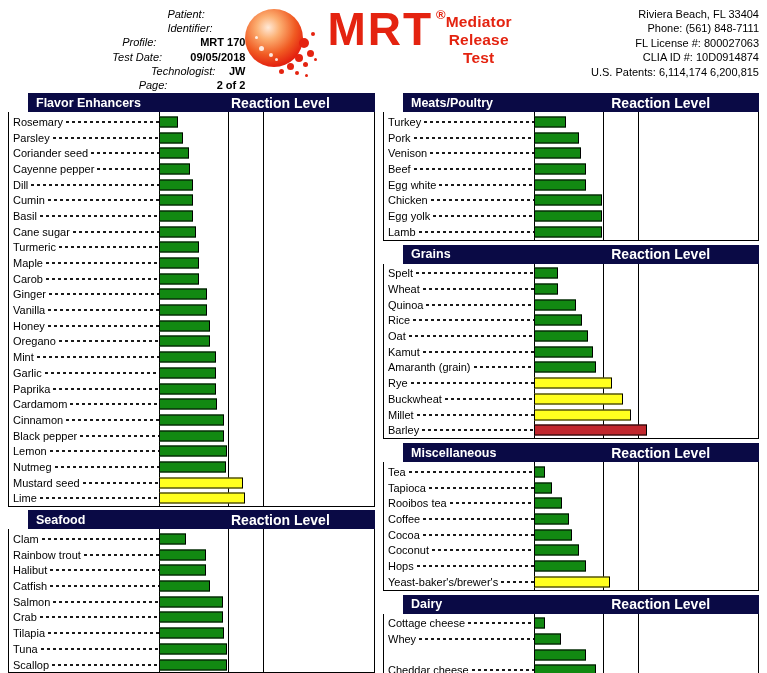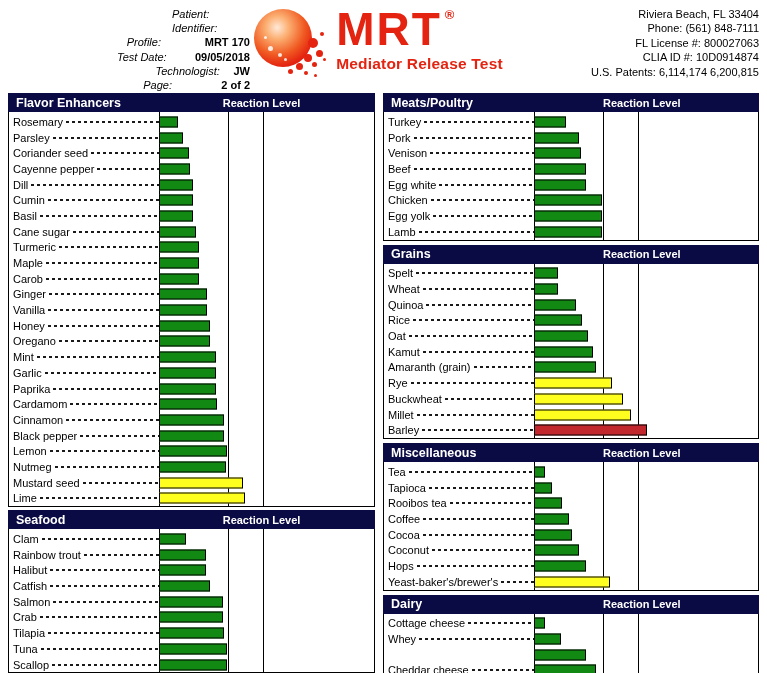--- a/index.html
+++ b/index.html
@@ -12,36 +12,36 @@
   .patient-block{width:240px;font-size:11px;line-height:14.2px;padding-top:1px;}
   .patient-row{display:flex;justify-content:flex-end;}
   .patient-label{width:78px;font-style:italic;}
   .patient-value{font-weight:bold;}
   .logo-block{flex:1;display:flex;justify-content:center;align-items:flex-start;padding-top:2px;}
   .logo-ball{position:relative;width:74px;height:72px;margin-right:8px;flex-shrink:0;}
   .ball{position:absolute;left:0;top:1px;width:58px;height:58px;border-radius:50%;
     background:radial-gradient(circle at 40% 32%,#ffe9d8 0%,#fcaf72 22%,#f05a22 52%,#e42310 74%,#c01104 100%);}
   .dot{position:absolute;border-radius:50%;background:#e42310;}
   .wdot{position:absolute;border-radius:50%;background:#fff;opacity:.85;}
-  .logo-text{display:flex;flex-direction:column;text-align:center;}
+  .logo-text{display:flex;text-align:center;}
   .mrt-line{display:flex;align-items:flex-start;line-height:1;}
   .mrt-word{font-size:46px;font-weight:bold;color:#e42310;letter-spacing:2px;line-height:.92;}
   .reg-mark{font-size:13px;font-weight:bold;color:#e42310;margin-left:3px;line-height:1;}
   .tagline{font-size:15.5px;font-weight:bold;color:#e42310;margin-top:5px;letter-spacing:.2px;}
   .address-block{width:252px;margin-left:auto;text-align:right;font-size:11px;line-height:14.4px;padding-top:1px;}
   
   .main{display:flex;gap:8px;padding:0 0 0 8px;}
   .col{display:flex;flex-direction:column;}
   .col-left{width:367px;}
   .col-right{width:376px;}
   .col-left .panel + .panel{margin-top:3px;text-align:center;}
   .col-right .panel + .panel{margin-top:4px;}
-  .panel-header{background:#0a0a45;color:#fff;height:19px;position:relative;display:flex;align-items:center;}
+  .panel-header{background:#0a0a45;color:#fff;height:19px;position:relative;display:flex;align-items:center;margin-left:20px;}
   .panel-title{font-size:12.5px;font-weight:bold;padding-left:8px;white-space:nowrap;}
-  .reaction-label{position:absolute;left:58.5%;font-size:11px;font-weight:bold;white-space:nowrap;}
+  .reaction-label{position:absolute;left:58.5%;font-size:14px;font-weight:bold;white-space:nowrap;}
   .panel-body{position:relative;border:1px solid #000;border-top:none;background:#fff;padding-top:2px;}
   .gridline{position:absolute;top:0;bottom:0;width:1px;background:#000;}
   .row{position:relative;height:15.7px;}
   .row-label-wrap{position:absolute;left:0;top:0;bottom:0;width:150px;display:flex;align-items:center;
     padding-left:4px;box-sizing:border-box;}
   .row-label{font-size:11px;white-space:nowrap;}
   .leader{flex:1;height:2px;min-width:3px;margin-left:3px;
     background:repeating-linear-gradient(90deg,#1a1a1a 0 3px,transparent 3px 6px);}
   .bar{position:absolute;left:150px;top:50%;transform:translateY(-50%);height:9px;
     border:1px solid #000;box-sizing:content-box;}

